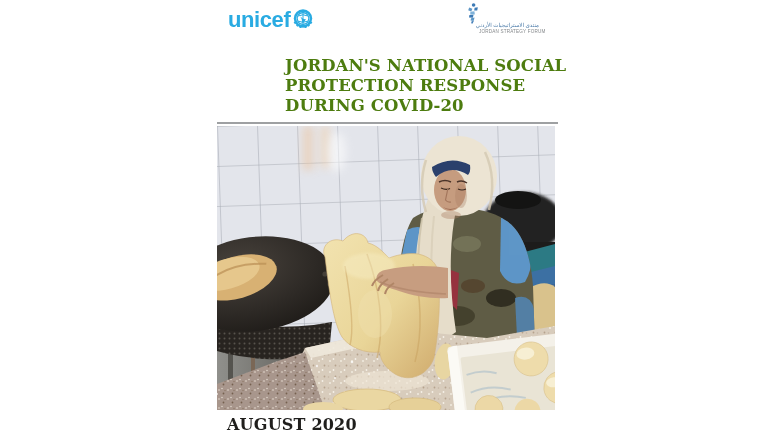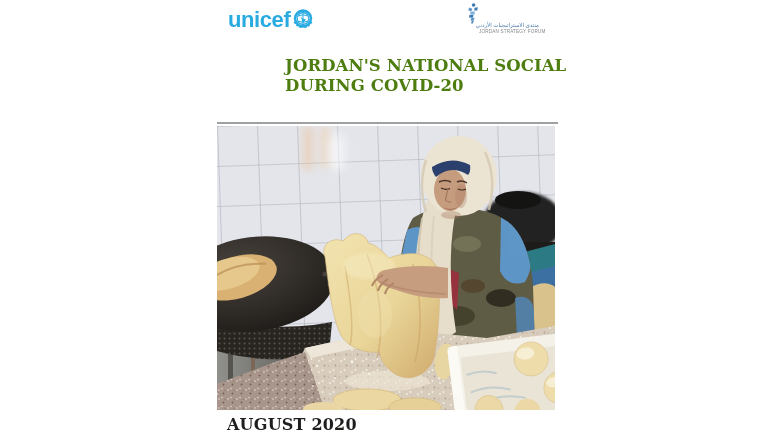--- a/index.html
+++ b/index.html
@@ -63,20 +63,21 @@
       <polygon points="5.6,18.2 7.8,18.0 6.4,20.8 5.2,20.2" fill="#3d7ab5"></polygon>
     </svg>
     <div class="jsf-text">
       <div class="jsf-ar" dir="rtl">منتدى الاستراتيجيات الأردني</div>
       <div class="jsf-en">JORDAN STRATEGY FORUM</div>
     </div>
   </div>
 
   <div class="title">
     <div>JORDAN'S NATIONAL SOCIAL</div>
+    <div>PROTECTION RESPONSE</div>
     <div>DURING COVID-20</div>
   </div>
 
   <div class="divider"></div>
 
   <div class="photo">
     <svg width="338" height="284" viewBox="0 0 338 284">
       <defs>
         <pattern id="tiles" width="40" height="40" patternUnits="userSpaceOnUse" patternTransform="rotate(-2)">
           <rect width="40" height="40" fill="#e3e5eb"></rect>

